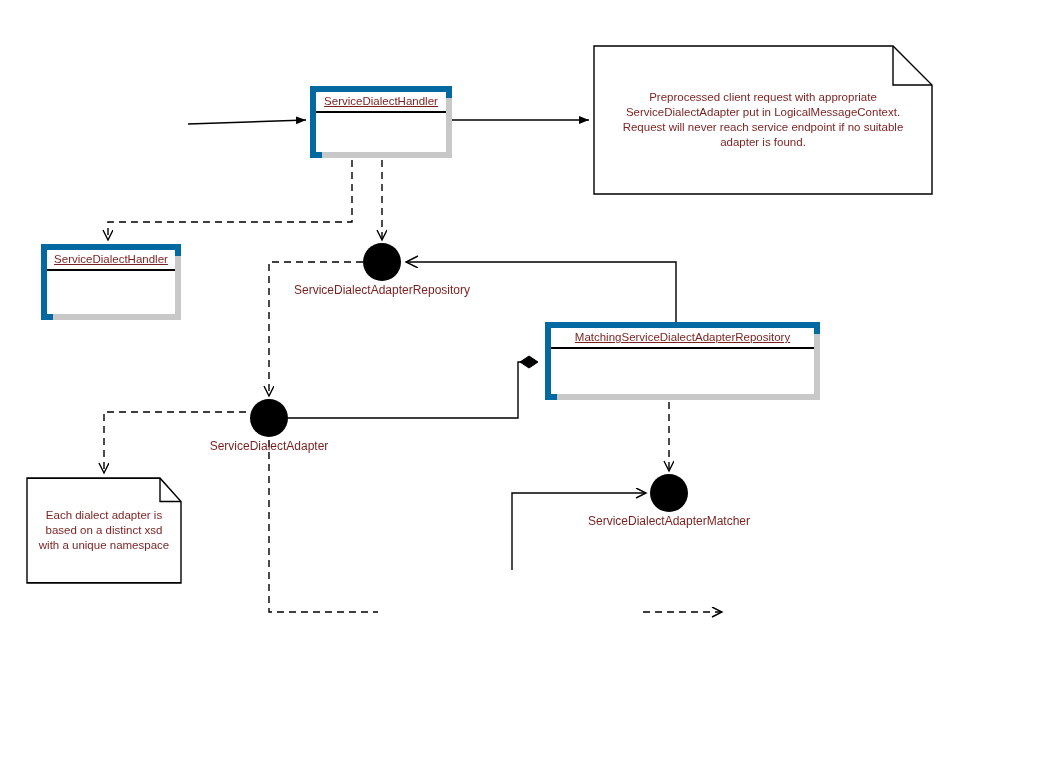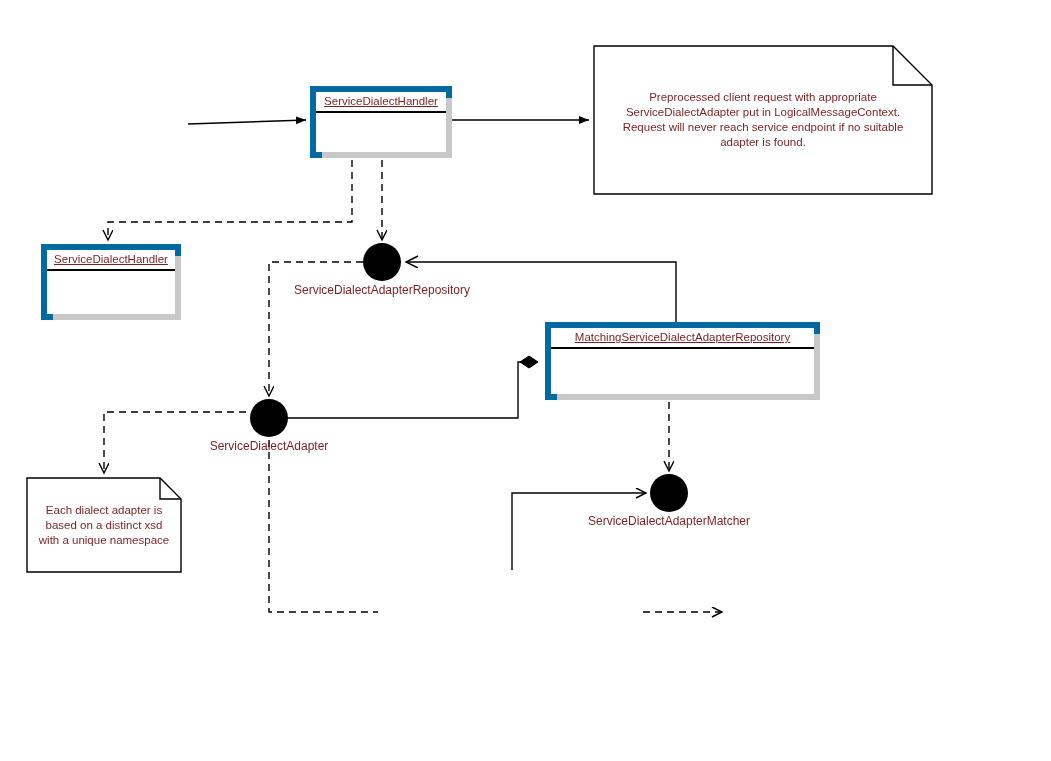--- a/index.html
+++ b/index.html
@@ -188,21 +188,21 @@
     <svg class="note-svg" viewBox="0 0 340 150" preserveAspectRatio="none">
       <path d="M1,1 L300,1 L339,40 L339,149 L1,149 z" fill="#ffffff" stroke="#000000" stroke-width="1.4"></path>
       <path d="M300,1 L300,40 L339,40" fill="none" stroke="#000000" stroke-width="1.4"></path>
     </svg>
     <div class="note-text">Preprocessed client request with appropriate
 ServiceDialectAdapter put in LogicalMessageContext.
 Request will never reach service endpoint if no suitable
 adapter is found.</div>
   </div>
 
-  <div class="uml-note" style="left:26px; top:477px; width:156px; height:96px;">
+  <div class="uml-note" style="left:26px; top:477px; width:156px; height:107px;">
     <svg class="note-svg" viewBox="0 0 156 96" preserveAspectRatio="none">
       <path d="M1,1 L134,1 L155,22 L155,95 L1,95 z" fill="#ffffff" stroke="#000000" stroke-width="1.4"></path>
       <path d="M134,1 L134,22 L155,22" fill="none" stroke="#000000" stroke-width="1.4"></path>
     </svg>
     <div class="note-text">Each dialect adapter is
 based on a distinct xsd
 with a unique namespace</div>
   </div>
 
 

